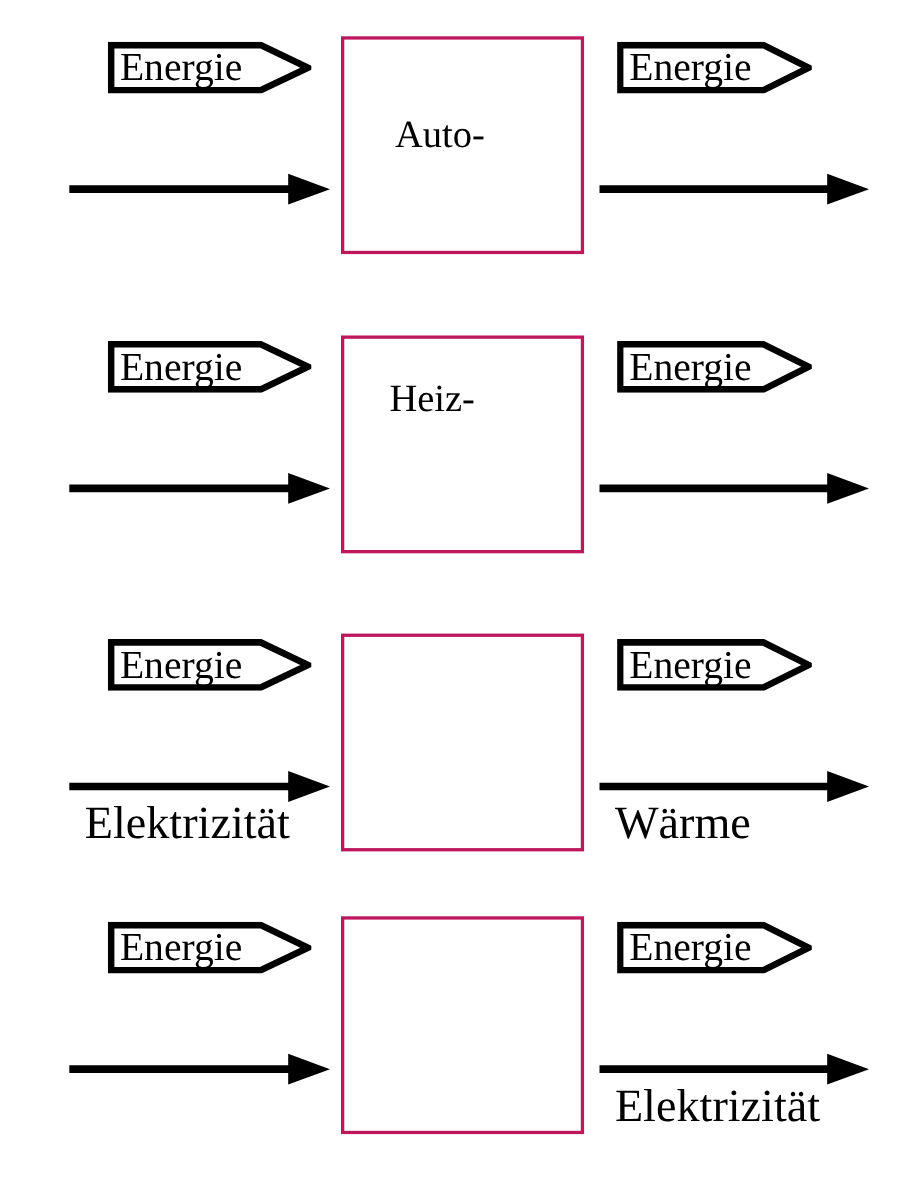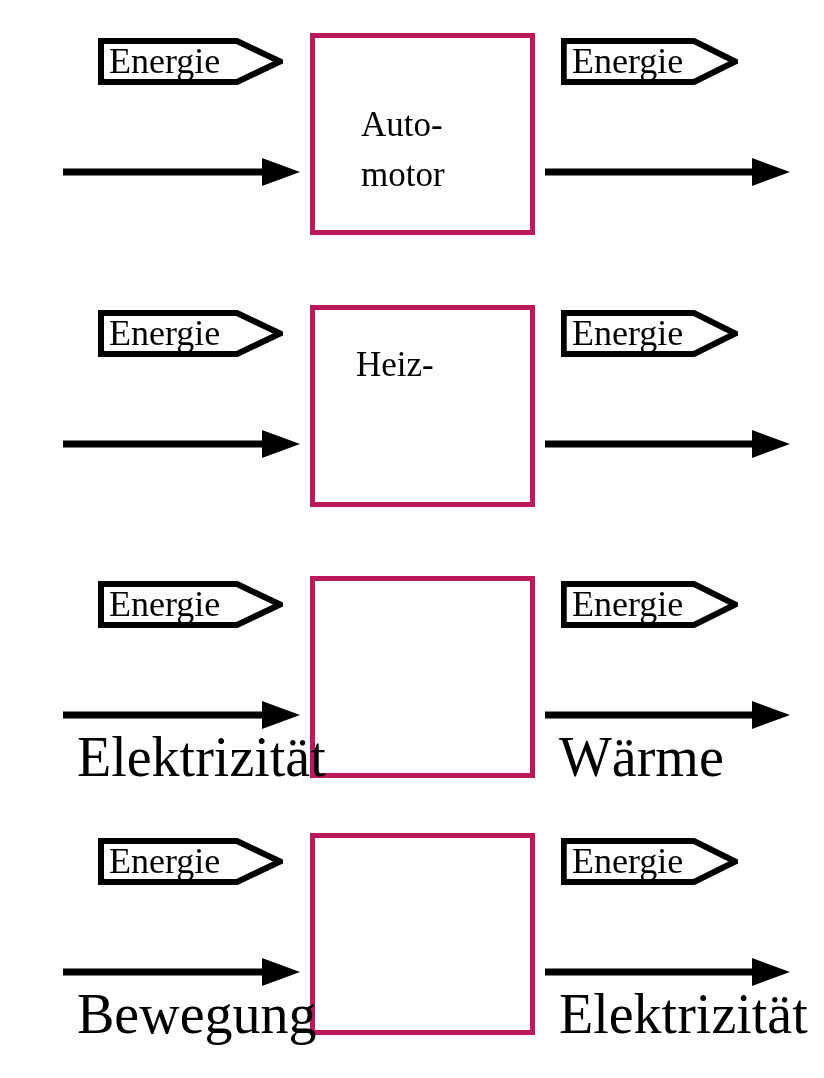--- a/index.html
+++ b/index.html
@@ -26,34 +26,34 @@
   .tag-text {
     position: absolute; left: 11px; top: 50%;
     transform: translateY(-52%);
     font-size: 36px; white-space: nowrap;
   }
 
   
   .box {
     position: absolute; left: 310px; top: 33px;
     width: 215px; height: 192px;
-    border: 5px solid #be185d; background: #ffffff;
+    border: 3px solid #be185d; background: #ffffff;
   }
   .box-label { position: absolute; font-size: 35px; line-height: 50px; white-space: nowrap; }
   .r0 .box-label { left: 46px; top: 62px; }
   .r1 .box-label { left: 41px; top: 30px; }
   .r2 .box-label, .r3 .box-label { left: 46px; top: 62px; }
 
   
   .arrow { position: absolute; top: 154px; height: 36px; display: block; }
   .arrow-in  { left: 60px;  width: 240px; }
   .arrow-out { left: 544px; width: 246px; }
 
   
-  .io-label { position: absolute; top: 182px; font-size: 56px; line-height: normal; white-space: nowrap; }
+  .io-label { position: absolute; top: 182px; font-size: 42px; line-height: normal; white-space: nowrap; }
   .io-label-in  { left: 77px; }
   .io-label-out { left: 559px; }
 </style>
 </head>
 <body>
 
 <div class="diagram">
 
   <div class="row r0">
     <div class="tag tag-in">
@@ -62,21 +62,20 @@
       </svg>
       <span class="tag-text">Energie</span>
     </div>
     <svg class="arrow arrow-in" viewBox="0 0 240 36" preserveAspectRatio="none">
       <line x1="3" y1="18" x2="206" y2="18" stroke="#000000" stroke-width="7"></line>
       <polygon points="202,4 240,18 202,32" fill="#000000"></polygon>
     </svg>
     <div class="box">
       <div class="box-label">
         <div>Auto-</div>
-        <div>motor</div>
       </div>
     </div>
     <svg class="arrow arrow-out" viewBox="0 0 246 36" preserveAspectRatio="none">
       <line x1="1" y1="18" x2="212" y2="18" stroke="#000000" stroke-width="7"></line>
       <polygon points="208,4 246,18 208,32" fill="#000000"></polygon>
     </svg>
     <div class="tag tag-out">
       <svg class="tag-shape" viewBox="0 0 185 47" preserveAspectRatio="none">
         <polygon points="3,3 139,3 182,23.5 139,44 3,44" fill="#ffffff" stroke="#000000" stroke-width="6" stroke-linejoin="miter"></polygon>
       </svg>
@@ -167,17 +166,16 @@
     <svg class="arrow arrow-out" viewBox="0 0 246 36" preserveAspectRatio="none">
       <line x1="1" y1="18" x2="212" y2="18" stroke="#000000" stroke-width="7"></line>
       <polygon points="208,4 246,18 208,32" fill="#000000"></polygon>
     </svg>
     <div class="tag tag-out">
       <svg class="tag-shape" viewBox="0 0 185 47" preserveAspectRatio="none">
         <polygon points="3,3 139,3 182,23.5 139,44 3,44" fill="#ffffff" stroke="#000000" stroke-width="6" stroke-linejoin="miter"></polygon>
       </svg>
       <span class="tag-text">Energie</span>
     </div>
-    <div class="io-label io-label-in">Bewegung</div>
     <div class="io-label io-label-out">Elektrizität</div>
   </div>
 
 </div>
 
 </body></html>

